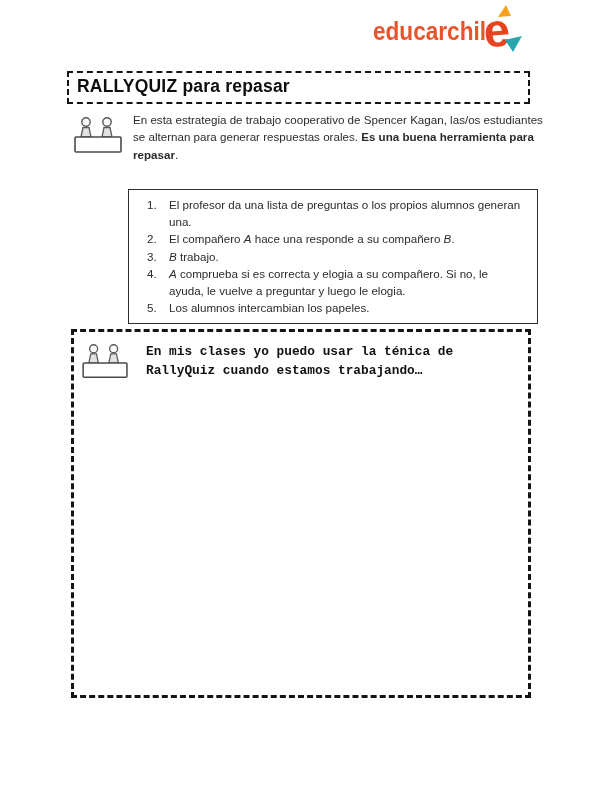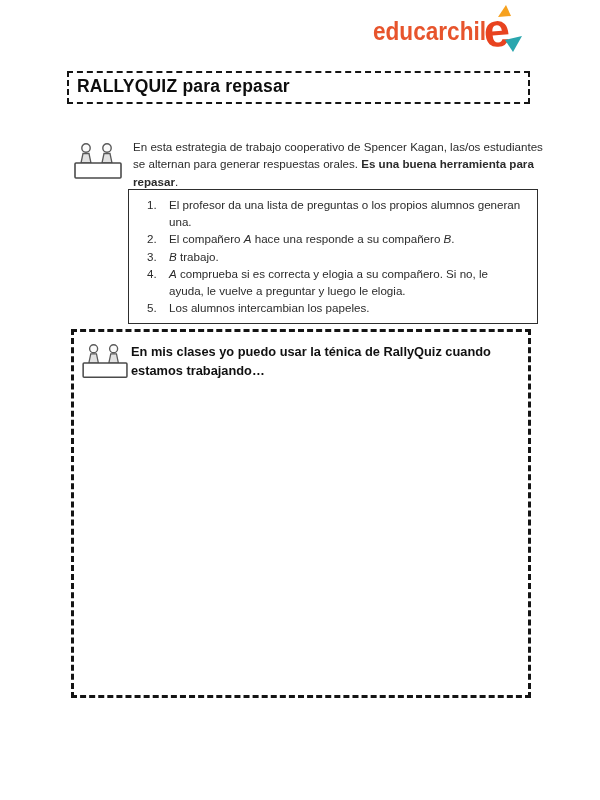--- a/index.html
+++ b/index.html
@@ -22,41 +22,41 @@
     position:absolute; left:67px; top:71px; width:463px; height:33px;
     border:2.5px dashed #141414;
     padding:3px 10px 0 8px;
   }
   .title-box h1 {
     font-size:17.5px; font-weight:bold; color:#0d0d0d; letter-spacing:0.2px;
     font-family:"Liberation Sans", sans-serif;
   }
 
   
-  .intro { position:absolute; left:74px; top:138px; width:476px; display:flex; gap:9px; }
+  .intro { position:absolute; left:74px; top:111px; width:476px; display:flex; gap:9px;align-items:center; }
   .intro .icon-wrap { flex:0 0 50px; padding-top:4px; }
   .intro-text { width:414px; font-size:11.6px; line-height:17.3px; color:#2b2b2b; }
 
   
   .steps-box {
     position:absolute; left:128px; top:189px; width:410px;
     border:1.6px solid #2e2e2e;
     padding:6px 12px 7px 0;
   }
   .steps-box ol { list-style:none; }
   .steps-box li { display:flex; font-size:11.6px; line-height:17.2px; color:#2b2b2b; }
   .steps-box .num { flex:0 0 22px; margin-left:18px; }
   .steps-box .txt { flex:1; }
 
   
   .activity-box {
     position:absolute; left:71px; top:329px; width:460px; height:369px;
     border:3px dashed #141414;
   }
-  .activity-header { display:flex; gap:0; padding:8px 10px 0 7px; }
+  .activity-header { display:flex; gap:15px; padding:8px 10px 0 7px;font-family:Liberation Mono, monospace; }
   .activity-header .icon-wrap { flex:0 0 50px; padding-top:3px; }
   .activity-prompt {
     width:385px; font-size:12.8px; font-weight:bold; line-height:19px; color:#111;
     padding-top:2px;
   }
 
   
   .footer {
     position:absolute; left:62px; top:724px; width:482px;
     font-size:11.2px; line-height:16.5px; color:#222;

